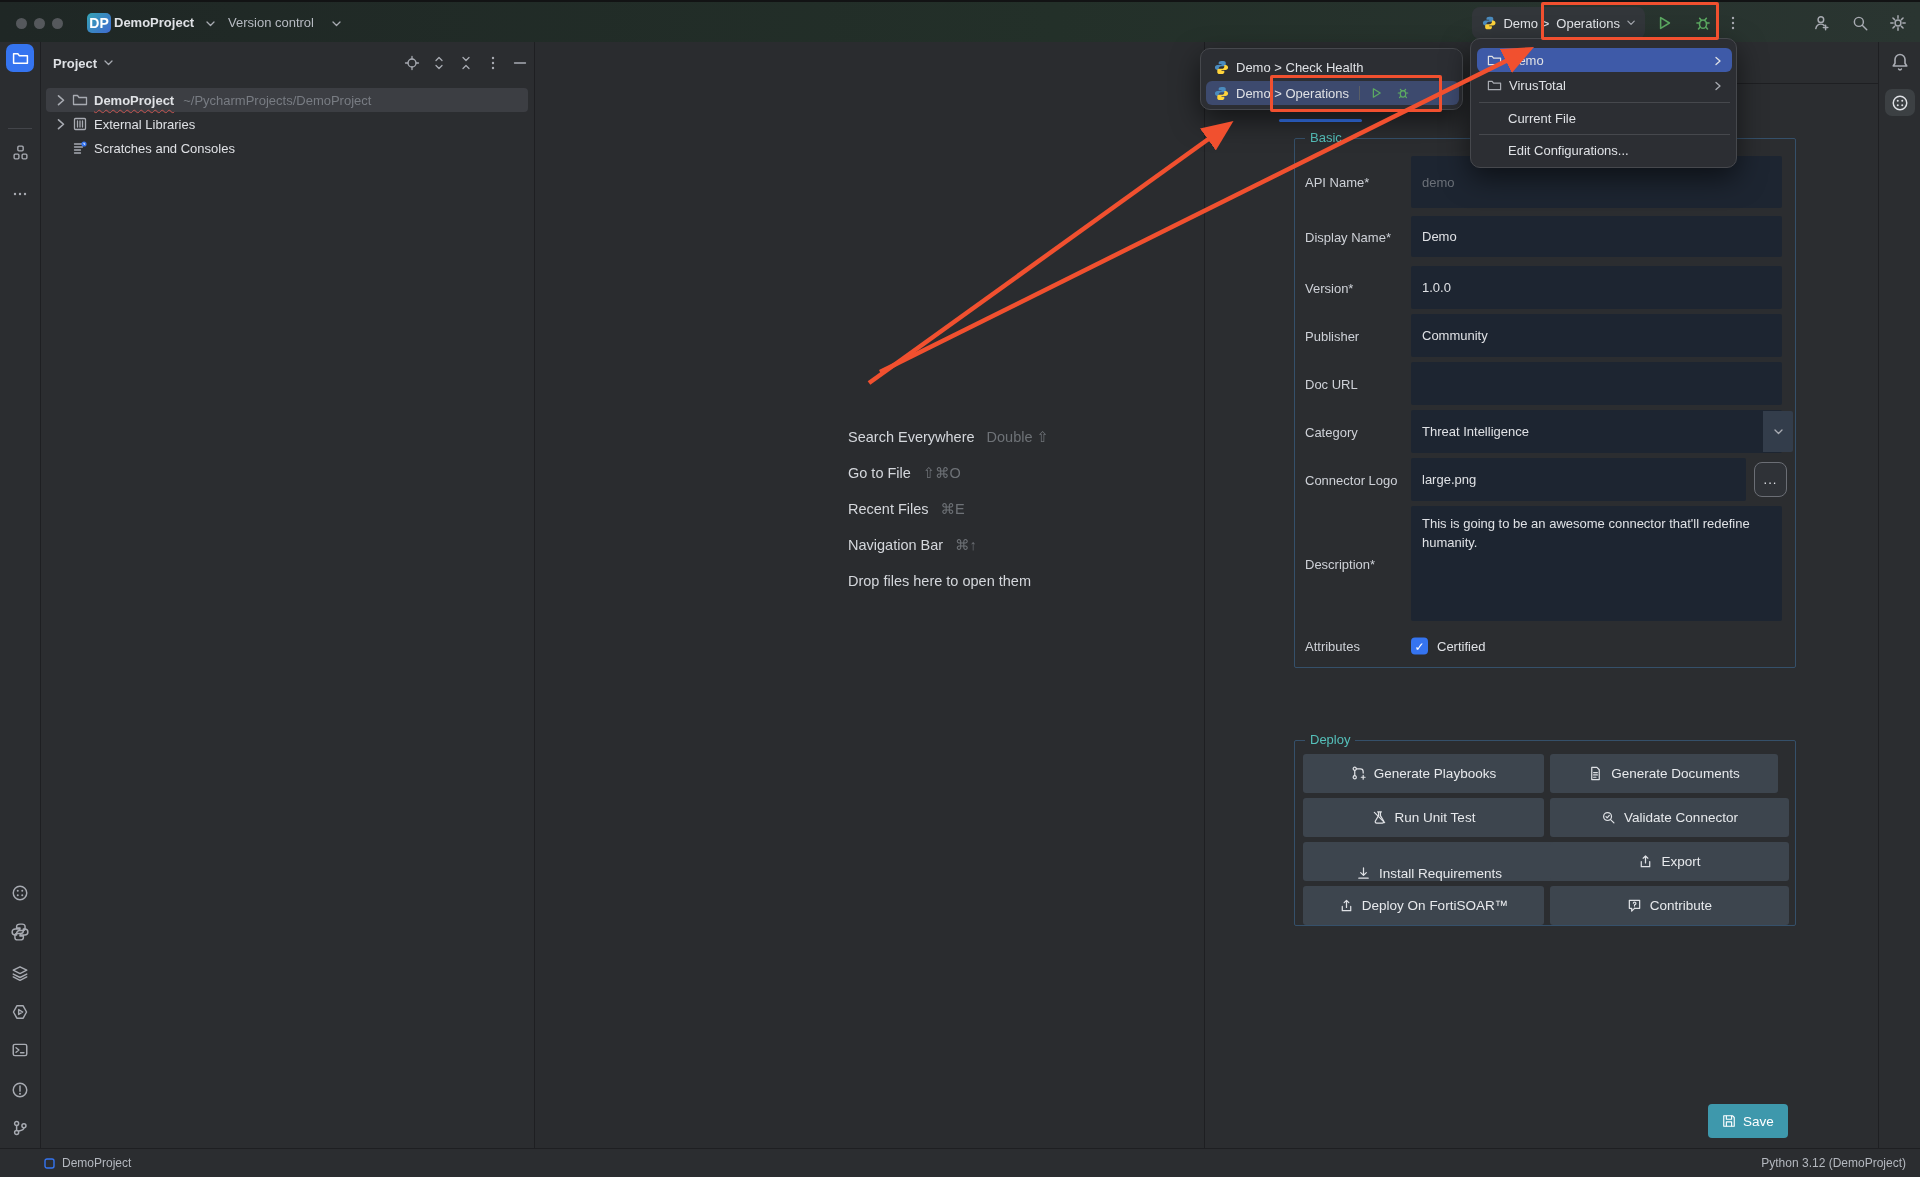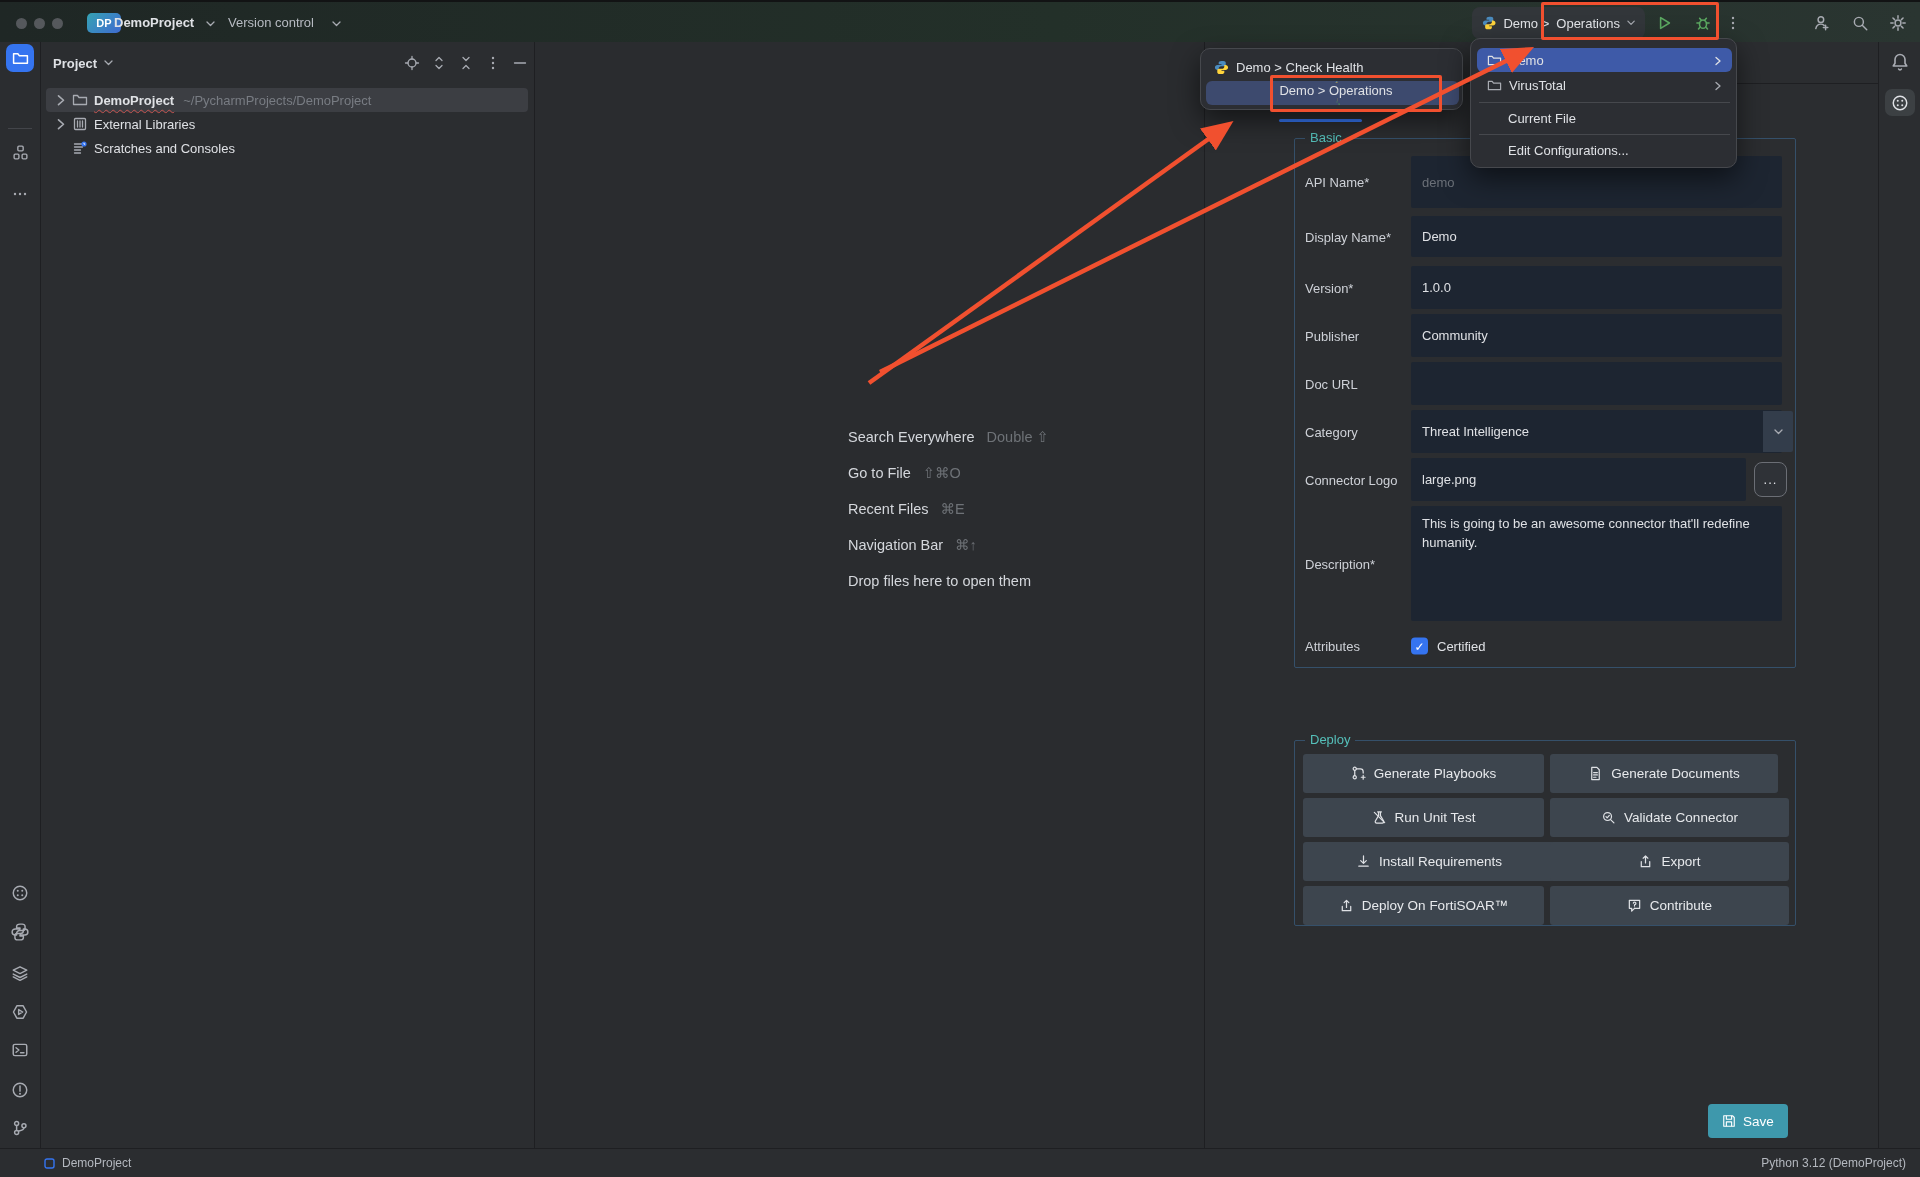--- a/index.html
+++ b/index.html
@@ -9,22 +9,22 @@
   svg { display:block; }
   .ic { stroke:#a8abb2; fill:none; stroke-width:1.3; stroke-linecap:round; stroke-linejoin:round; }
   .ic-w { stroke:#dfe1e5; fill:none; stroke-width:1.3; stroke-linecap:round; stroke-linejoin:round; }
   .ic-g { stroke:#5caa62; fill:none; stroke-width:1.4; stroke-linecap:round; stroke-linejoin:round; }
 
   
   #titlebar { position:absolute; left:0; top:0; width:1920px; height:42px;
               background:linear-gradient(90deg,#1f2725 0%, #233029 55%, #2a3531 100%);
               border-top:2px solid #121314; }
   .tlight { position:absolute; top:16px; width:11px; height:11px; border-radius:50%; background:#55585c; }
-  #dp-badge { position:absolute; left:87px; top:11px; width:34px; height:20px; border-radius:5px;
-              background:linear-gradient(135deg,#35a3b4,#3f6ad0); color:#fff; font-size:11px; font-weight:bold;
+  #dp-badge { position:absolute; left:87px; top:11px; width:24px; height:20px; border-radius:5px;
+              background:linear-gradient(135deg,#35a3b4,#3f6ad0); color:#fff; font-size:14px; font-weight:bold;
               display:flex; align-items:center; justify-content:center; }
   .tb-text { position:absolute; top:13px; color:#dfe1e5; font-size:13px; }
   .tb-dim  { color:#b7bbc2; }
   .chev { width:9px; height:6px; }
   #run-pill { position:absolute; left:1472px; top:5px; width:173px; height:32px; background:#32363a;
               border-radius:8px; display:flex; align-items:center; padding:0 10px; gap:7px; }
   #run-pill .lbl { white-space:nowrap; color:#e3e5e9; }
   .tb-btn { position:absolute; top:7px; width:28px; height:28px; display:flex; align-items:center; justify-content:center; }
 
   
@@ -82,21 +82,21 @@
 
   
   #rs-active { position:absolute; left:6px; top:47px; width:30px; height:27px; background:#3c4043; border-radius:7px;
                display:flex; align-items:center; justify-content:center; }
 
   
   .popup { position:absolute; background:#2c2e33; border:1px solid #46484d; border-radius:10px;
            box-shadow:0 10px 28px rgba(0,0,0,.55); z-index:50; }
   #run-popup { left:1200px; top:48px; width:263px; height:62px; padding-top:22px; }
   .rp-row { position:absolute; left:5px; width:253px; height:24px; display:flex; align-items:center; border-radius:6px; }
-  .rp-row.sel { background:#3d4a6e;flex-direction:column; }
+  .rp-row.sel { background:#3d4a6e; }
   .rp-row .py { margin-left:8px; }
   .rp-row .lbl { margin-left:7px; white-space:nowrap; }
   .rp-sep { width:1px; height:14px; background:#5a5f66; margin-left:10px; }
   #config-menu { left:1470px; top:38px; width:267px; height:130px; padding-top:8px; }
   .cm-row { position:absolute; left:6px; width:255px; height:24px; display:flex; align-items:center; border-radius:6px; }
   .cm-row.sel { background:#3e5aa8; }
   .cm-row .fo { margin-left:10px; }
   .cm-row .lbl { margin-left:7px; }
   .cm-row .lbl-noicon { margin-left:31px; }
   .cm-chev { position:absolute; right:10px; top:8px; }
@@ -416,21 +416,21 @@
       </svg>
       <span>Run Unit Test</span>
     </div>
     <div class="abtn" style="left:255px; top:57px; width:239px;">
       <svg width="15" height="15" viewBox="0 0 16 16">
         <circle class="ic-w" cx="7" cy="7" r="4.2"></circle>
           <path class="ic-w" d="M10.2 10.2l3.6 3.6M5.3 7l1.3 1.3 2.3-2.6"></path>
       </svg>
       <span>Validate Connector</span>
     </div>
-    <div class="abtn" style="left:8px; top:101px; width:252px;">
+    <div class="abtn" style="left:8px; top:101px; width:252px;align-items:flex-end;">
       <svg width="15" height="15" viewBox="0 0 16 16">
         <path class="ic-w" d="M8 2v7.5M5 7l3 3 3-3M3 13h10"></path>
       </svg>
       <span>Install Requirements</span>
     </div>
     <div class="abtn" style="left:255px; top:101px; width:239px;">
       <svg width="15" height="15" viewBox="0 0 16 16">
         <path class="ic-w" d="M8 9.5V2M5.5 4.5L8 2l2.5 2.5M3.5 8v5.5h9V8"></path>
       </svg>
       <span>Export</span>

